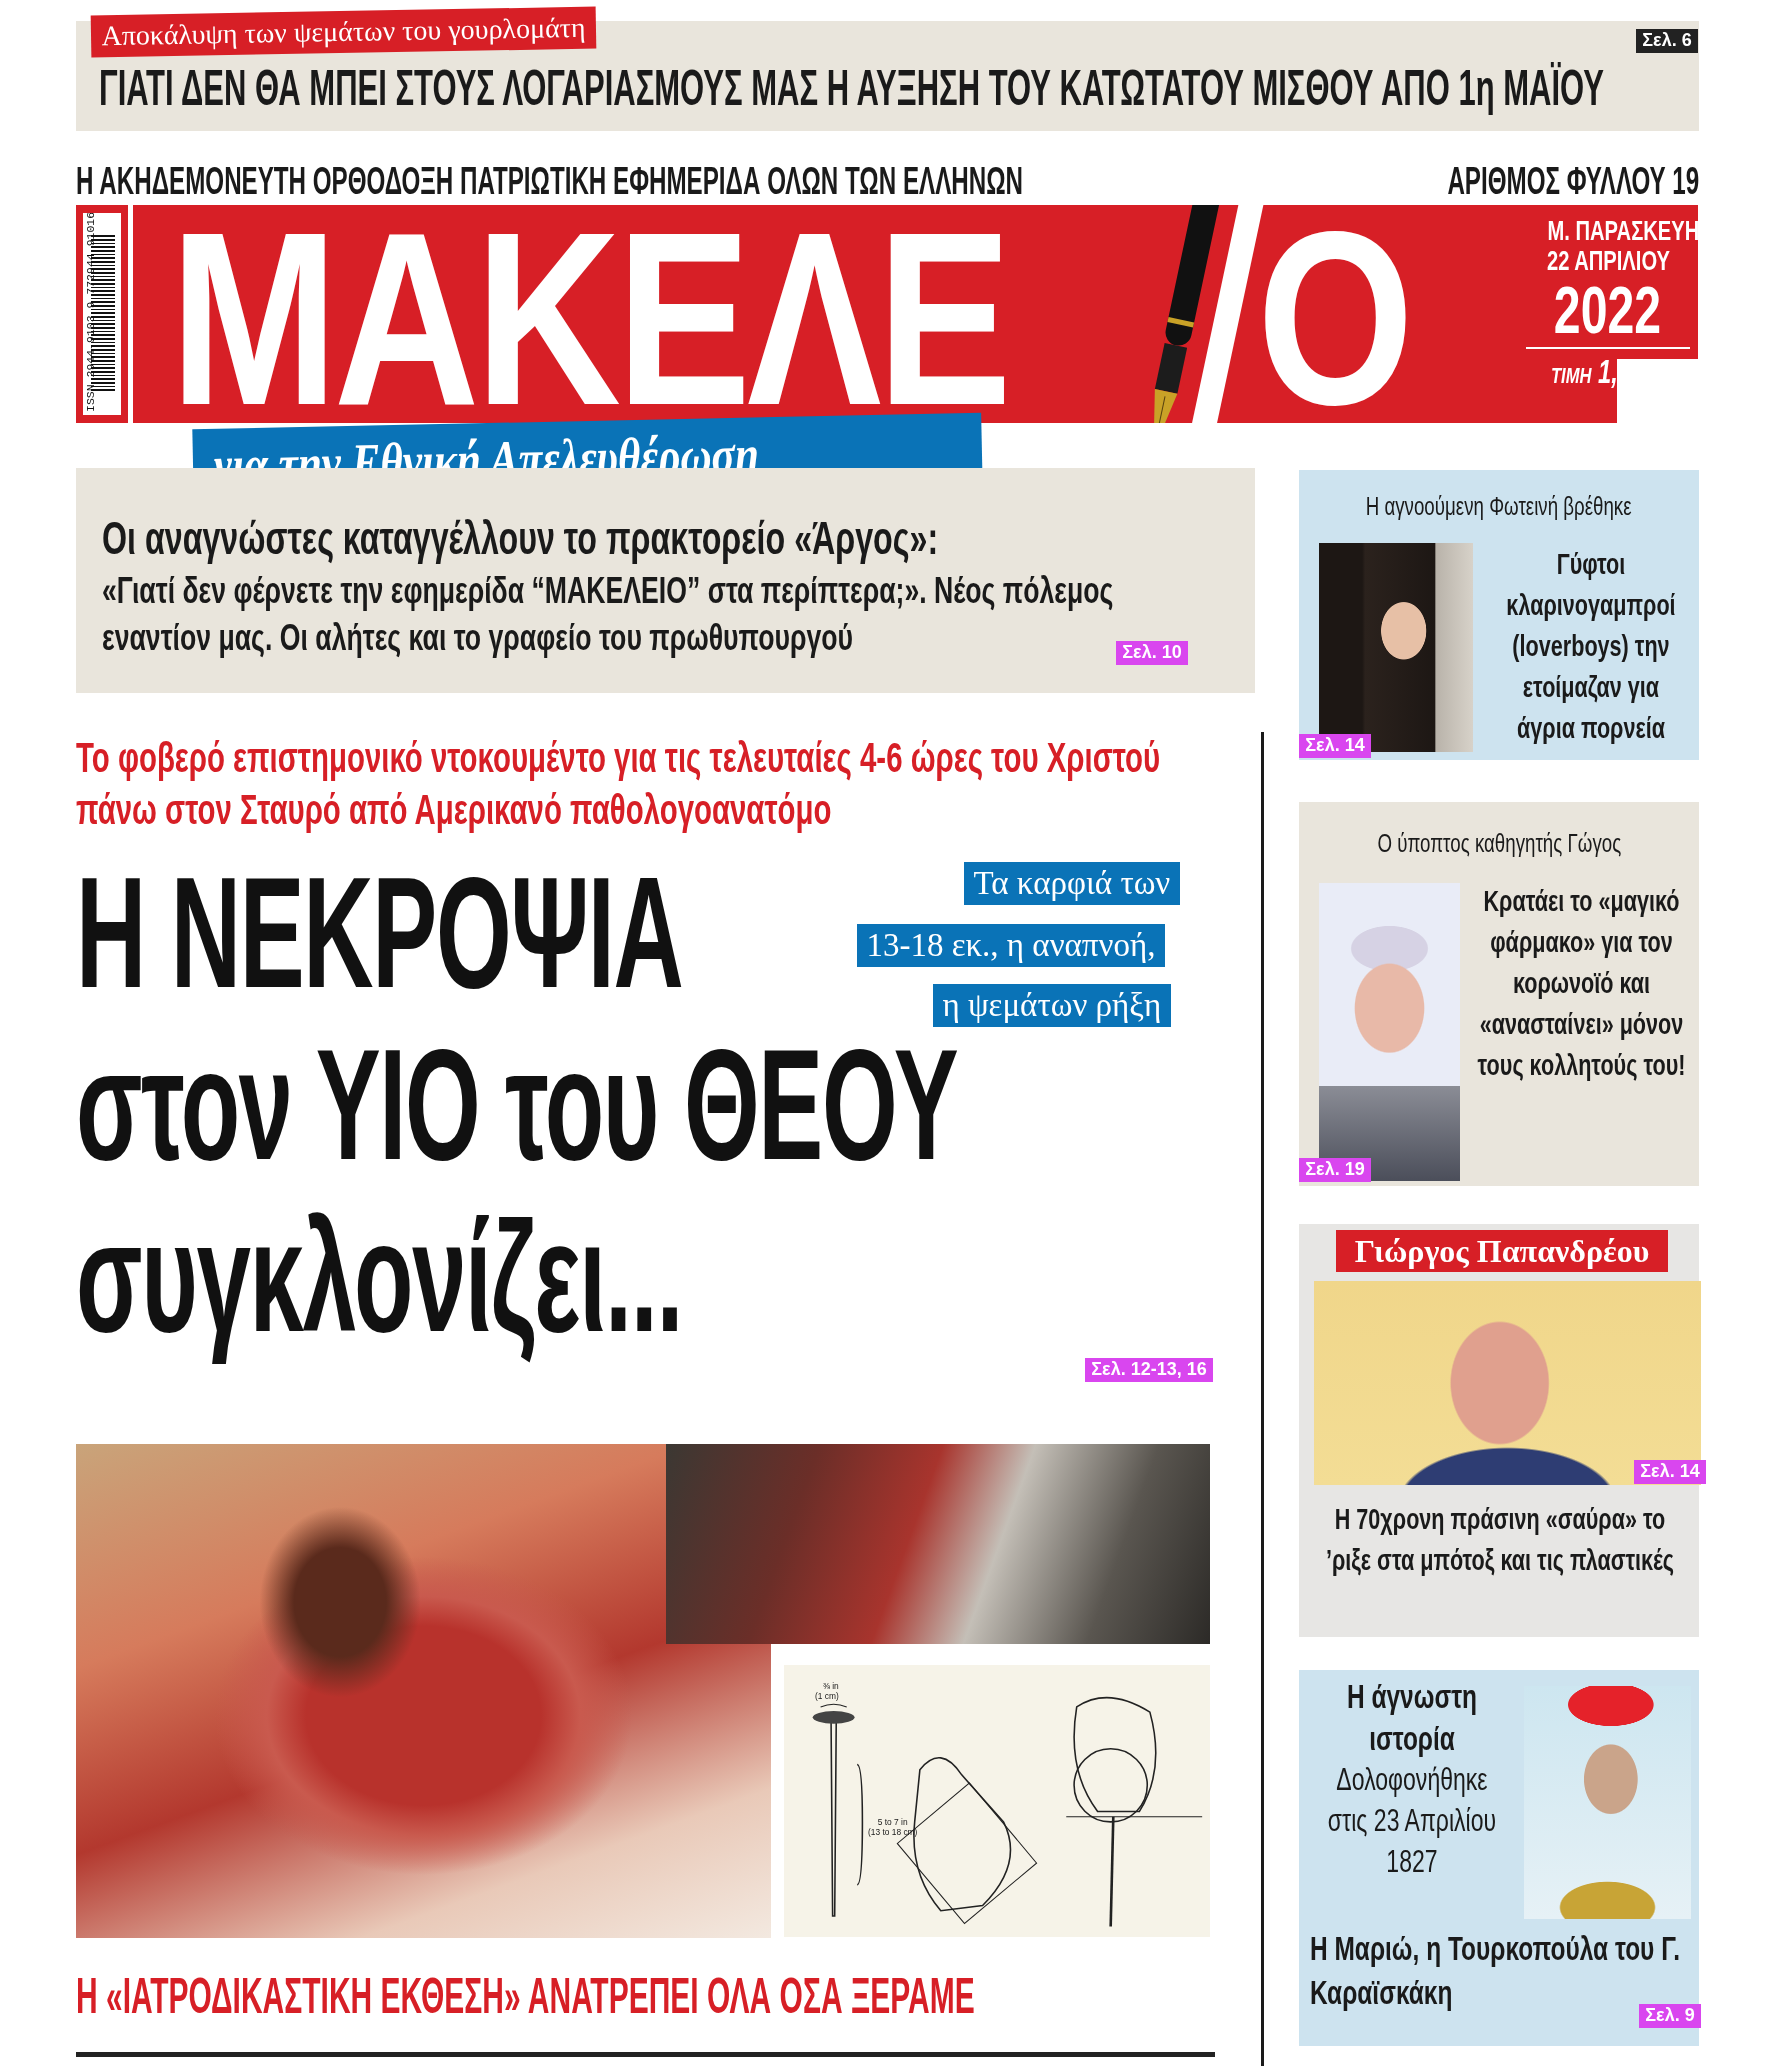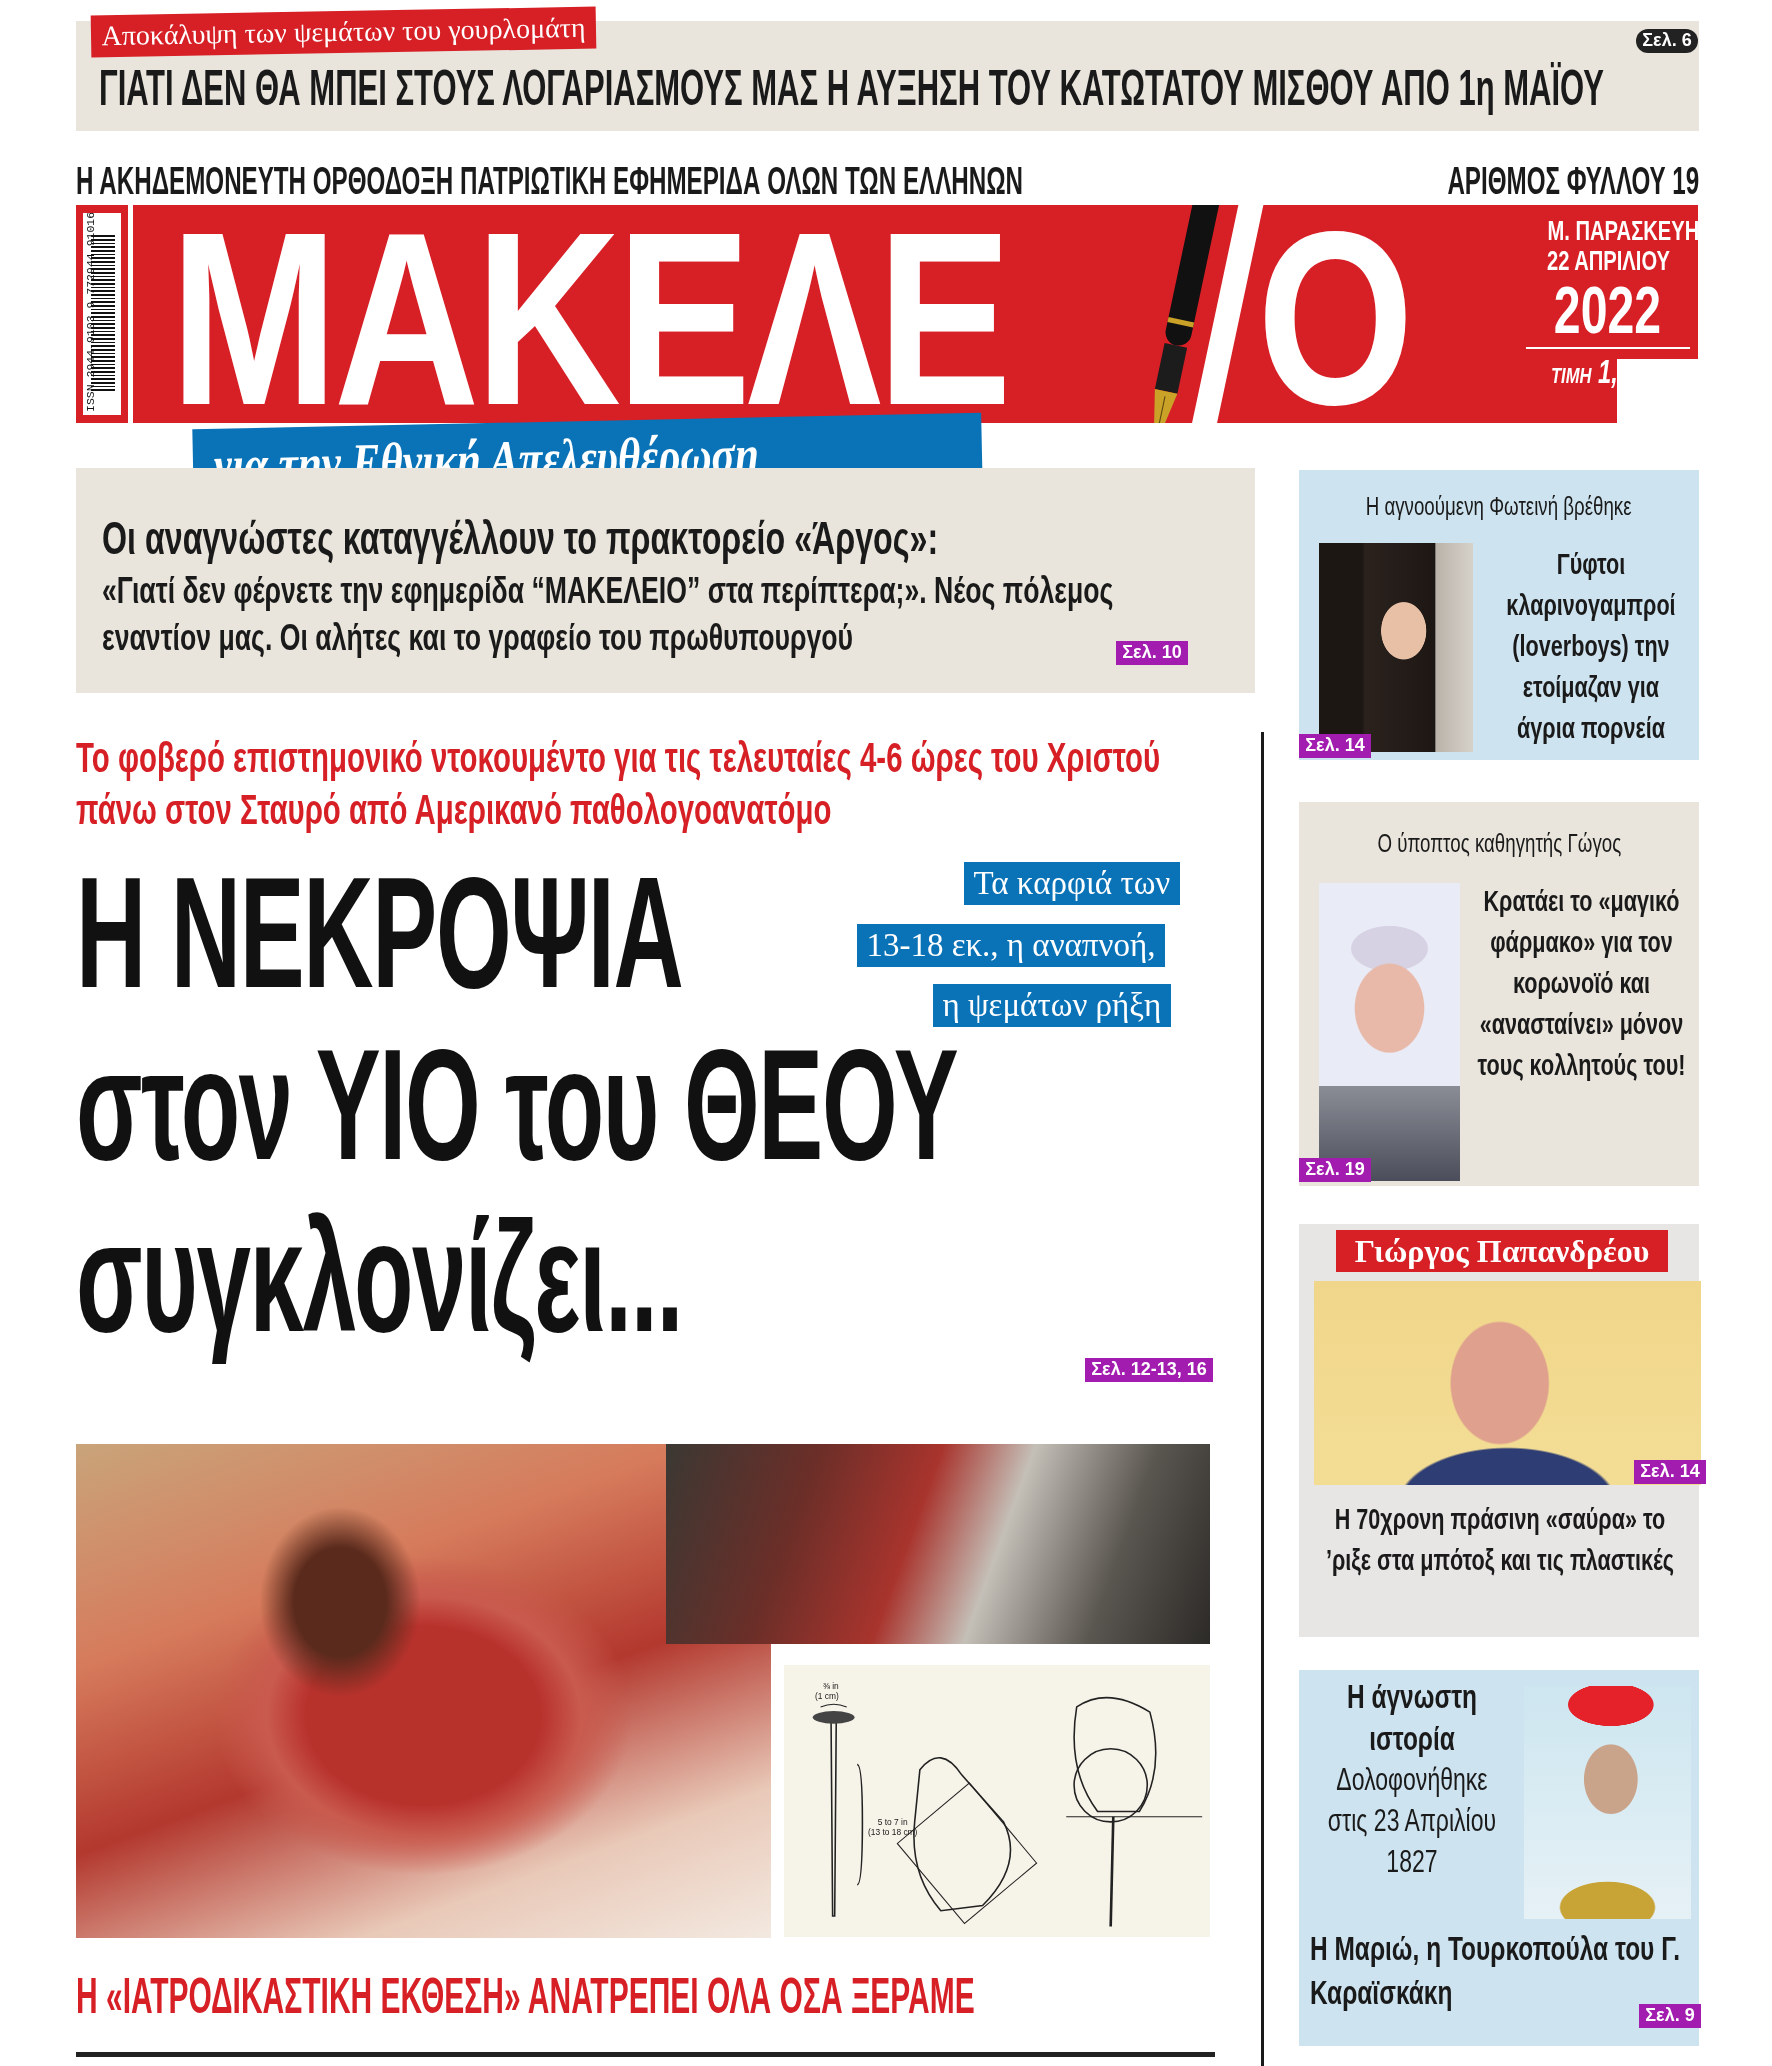--- a/index.html
+++ b/index.html
@@ -6,21 +6,21 @@
   html,body{width:1773px;height:2066px;background:#ffffff;overflow:hidden;}
   body{position:relative;font-family:"Liberation Sans","DejaVu Sans",sans-serif;color:#1a1a1a;}
   .abs{position:absolute;}
   .narrow{display:inline-block;transform-origin:left center;white-space:nowrap;}
   .serif{font-family:"Liberation Serif","DejaVu Serif",serif;}
   .red{background:#d71f26;}
   .blue{background:#0a73b7;}
   .grey{background:#e9e5dc;}
   .lblue{background:#cde3ef;}
   .lgrey{background:#e7e6e4;}
-  .pg{position:absolute;background:#a21caf;color:#fff;font-weight:bold;font-size:18px;padding:2.1px 6.3px;line-height:1.1;white-space:nowrap;}
+  .pg{position:absolute;background:#d946ef;color:#fff;font-weight:bold;font-size:18px;padding:2.1px 6.3px;line-height:1.1;white-space:nowrap;}
   .pg.dark{background:#222;}
 
   
   #top-band{left:76px;top:21px;width:1623px;height:110px;}
   #kicker{left:91px;top:10.5px;height:42px;padding:0 10.5px;color:#fff;font-size:28px;line-height:42px;transform:rotate(-1deg);}
   #top-headline{left:99px;top:60px;font-size:50px;font-weight:bold;color:#1a1a1a;line-height:57px;}
 
   
   #tagline{left:76px;top:157px;font-size:39px;font-weight:bold;line-height:47px;}
   #issue-no{right:74px;top:157px;font-size:39px;font-weight:bold;line-height:47px;}
@@ -119,21 +119,21 @@
   #s4-pg{left:1639px;top:2004px;}
 </style>
 </head>
 <body>
 
 <div id="top-band" class="abs grey"></div>
 <div id="kicker" class="abs red serif">Αποκάλυψη των ψεμάτων του γουρλομάτη</div>
 <div id="top-headline" class="abs">
   <span class="narrow" style="transform:scaleX(0.62);">ΓΙΑΤΙ ΔΕΝ ΘΑ ΜΠΕΙ ΣΤΟΥΣ ΛΟΓΑΡΙΑΣΜΟΥΣ ΜΑΣ Η ΑΥΞΗΣΗ ΤΟΥ ΚΑΤΩΤΑΤΟΥ ΜΙΣΘΟΥ ΑΠΟ 1η ΜΑΪΟΥ</span>
 </div>
-<div class="pg dark" style="left:1636px;top:29px;border-radius:12px;">Σελ. 6</div>
+<div class="pg dark" style="left:1636px;top:29px;">Σελ. 6</div>
 
 <div id="tagline" class="abs">
   <span class="narrow" style="transform:scaleX(0.62);">Η ΑΚΗΔΕΜΟΝΕΥΤΗ ΟΡΘΟΔΟΞΗ ΠΑΤΡΙΩΤΙΚΗ ΕΦΗΜΕΡΙΔΑ ΟΛΩΝ ΤΩΝ ΕΛΛΗΝΩΝ</span>
 </div>
 <div id="issue-no" class="abs">
   <span class="narrow" style="transform:scaleX(0.62);transform-origin:right center;">ΑΡΙΘΜΟΣ ΦΥΛΛΟΥ 19</span>
 </div>
 
 <div id="barcode-box" class="abs red">
   <div id="barcode-inner">

